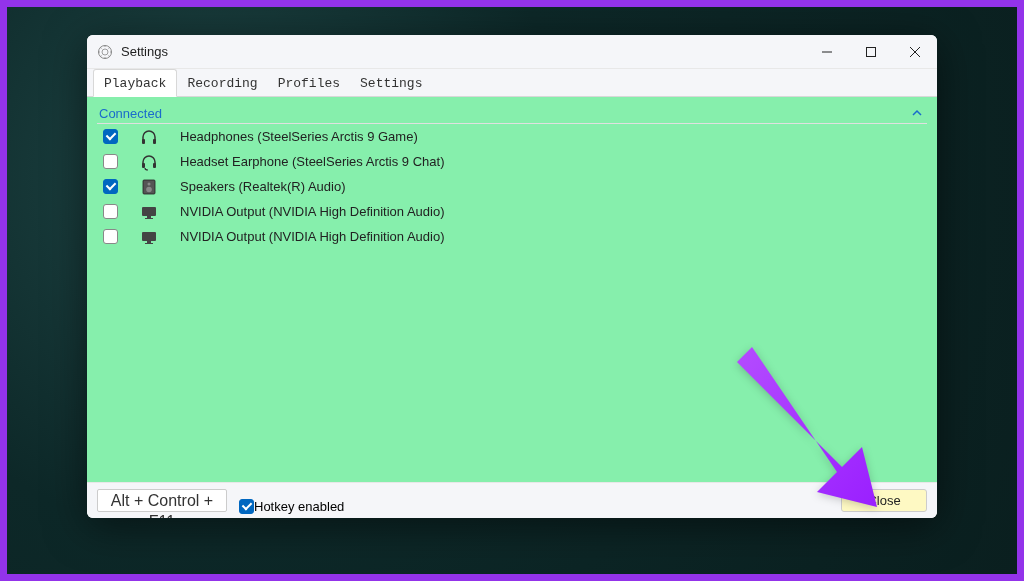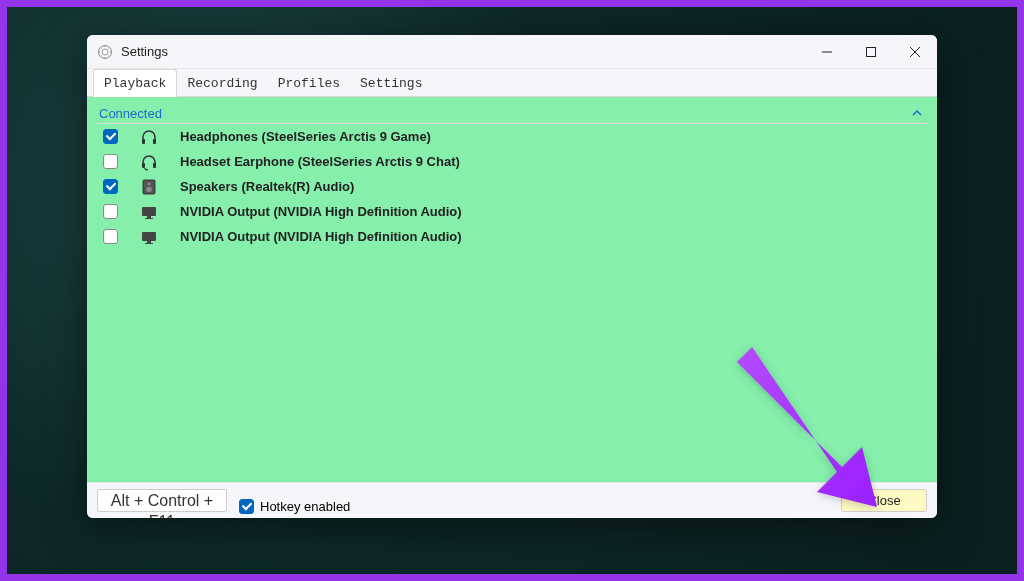--- a/index.html
+++ b/index.html
@@ -107,21 +107,20 @@
       width: 16px;
       height: 16px;
       color: #1a6bcc;
     }
     .device-row {
       display: flex;
       align-items: center;
       height: 25px;
       padding-left: 6px;
       gap: 22px;
-      font-weight: bold;
     }
     .checkbox {
       width: 15px;
       height: 15px;
       border: 1px solid #888;
       border-radius: 3px;
       background: #fff;
       display: flex;
       align-items: center;
       justify-content: center;
@@ -167,21 +166,20 @@
       background: #fff;
       border-radius: 2px;
       font-size: 16px;
       text-align: center;
       color: #333;
       line-height: 21px;
     }
     .hotkey-enable {
       display: flex;
       align-items: flex-end;
-      gap: 6px;
       margin-top: 12px;
     }
     .footer .spacer { flex: 1; }
     .close-btn {
       width: 86px;
       height: 23px;
       border: 1px solid #ccc;
       background: #fef9c3;
       border-radius: 3px;
       font-size: 13px;

